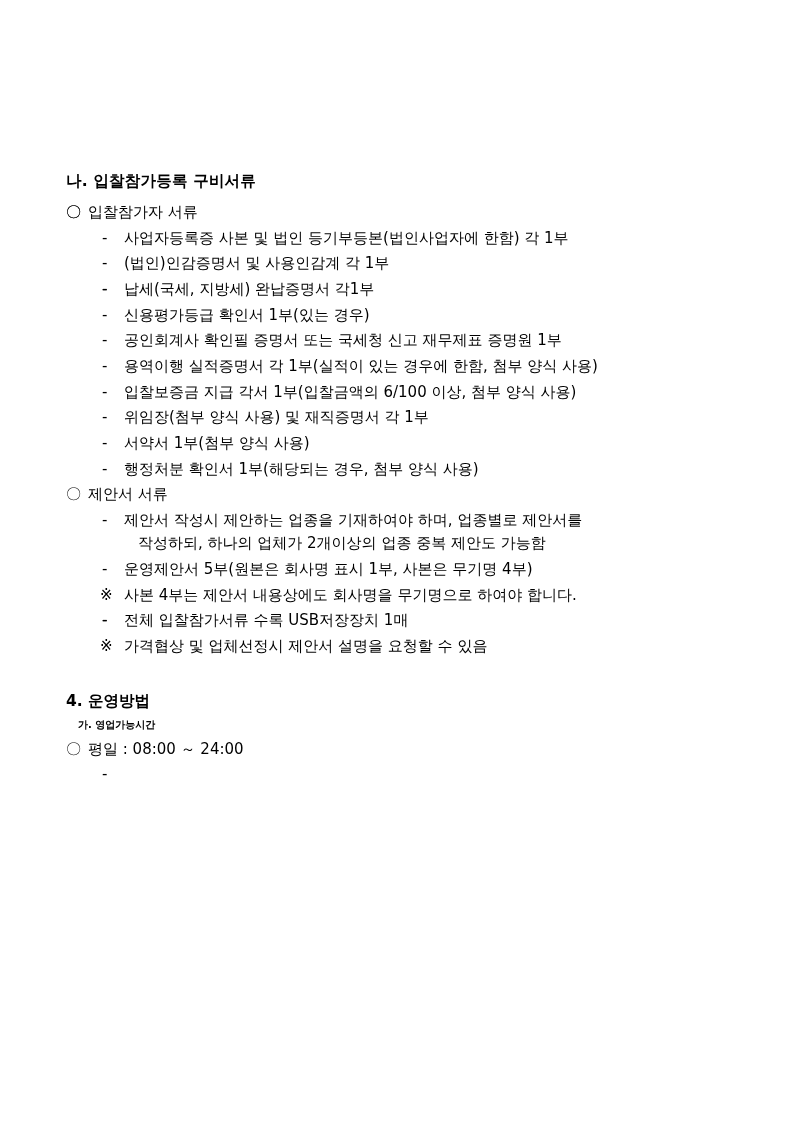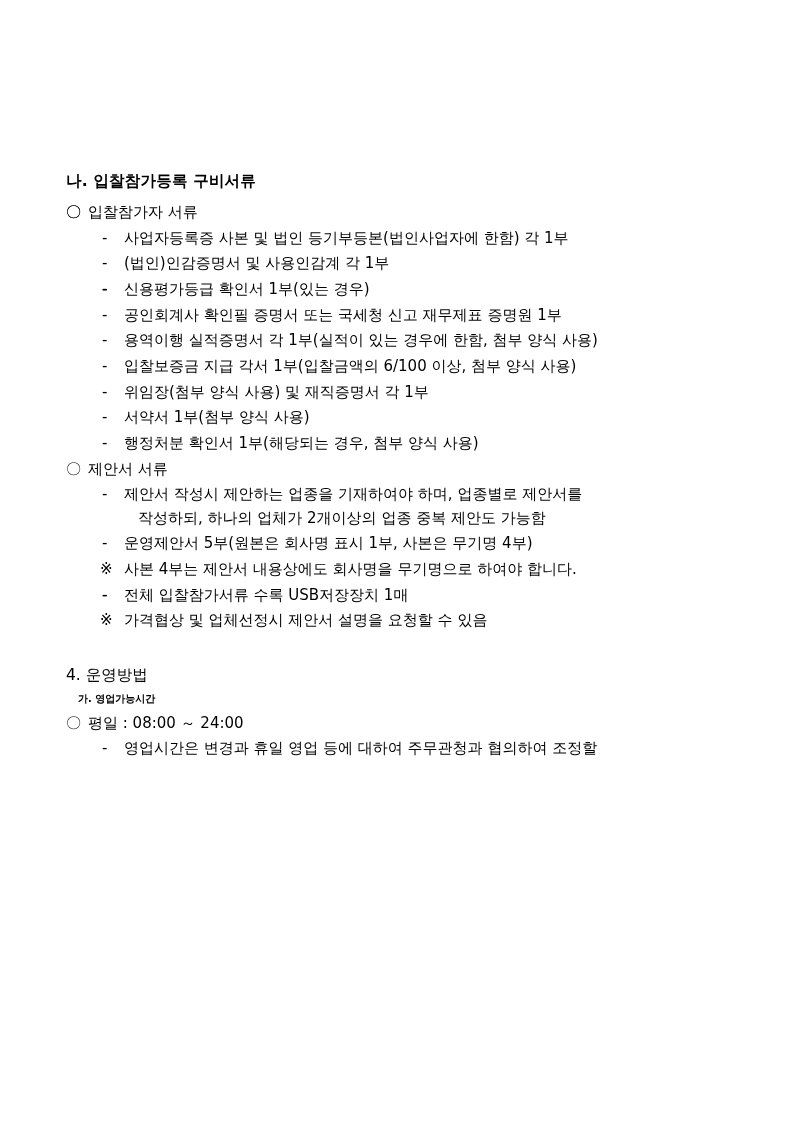--- a/index.html
+++ b/index.html
@@ -67,21 +67,21 @@
     left: 34px;
     top: 0;
   }
   .lvl2 .wrap2 {
     display: block;
     padding-left: 14px;
   }
   .gap-lg { height: 30px; }
   .section-title {
     font-size: 15.5px;
-    font-weight: normal;
+    font-weight: bold;
     margin: 0 0 6px 0;
     padding-left: 0;
   }
   .section-sub {
     font-size: 10px;
     font-weight: bold;
     margin: 0 0 6px 0;
     padding-left: 12px;
   }
 </style>
@@ -108,20 +108,21 @@
     </div>
     <div class="lvl2">
       <span class="dash">-</span>
       <span>(법인)인감증명서 및 사용인감계 각 1부</span>
     </div>
     <div class="lvl2">
       <span class="dash">-</span>
     </div>
     <div class="lvl2">
       <span class="dash">-</span>
+      <span>납세(국세, 지방세) 완납증명서 각1부</span>
     </div>
     <div class="lvl2">
       <span class="dash">-</span>
       <span>신용평가등급 확인서 1부(있는 경우)</span>
     </div>
     <div class="lvl2">
       <span class="dash">-</span>
       <span>공인회계사 확인필 증명서 또는 국세청 신고 재무제표 증명원 1부</span>
     </div>
     <div class="lvl2">
@@ -179,17 +180,16 @@
 
     <div class="section-title">4. 운영방법</div>
     <div class="section-sub">가. 영업가능시간</div>
 
     <div class="lvl1">
       <span class="bullet">〇</span>
       <span>평일 : 08:00 ～ 24:00</span>
     </div>
     <div class="lvl2">
       <span class="dash">-</span>
-      <span>영업시간은 변경과 휴일 영업 등에 대하여 주무관청과 협의하여 조정할</span>
     </div>
 
   </div>
 </div>
 
 </body></html>

